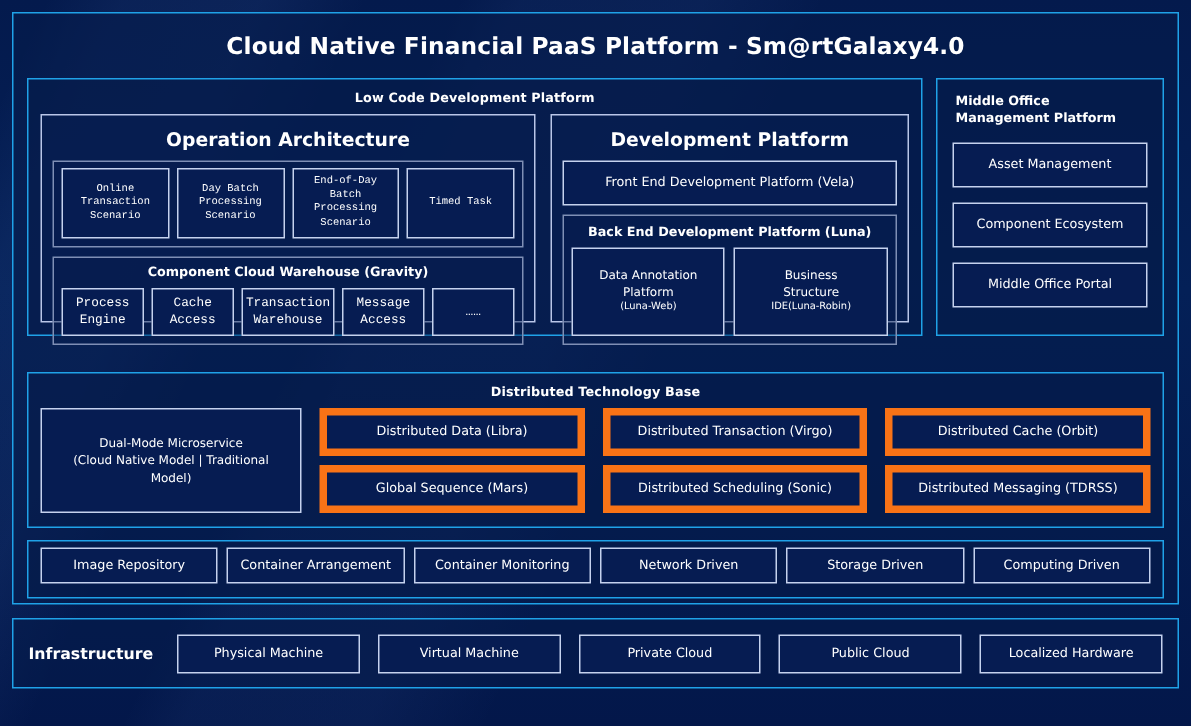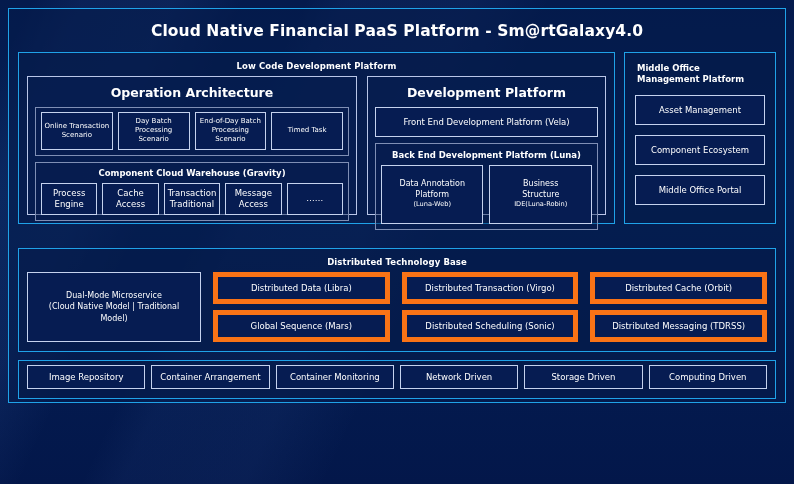--- a/index.html
+++ b/index.html
@@ -138,20 +138,21 @@
     text-align: center;
     font-size: 8.5px;
     font-weight: bold;
     color: #ffffff;
     padding: 1px 0 5px 0;
   }
 
   .chip-row {
     display: flex;
     gap: 5px;
+    font-family: Liberation Mono, monospace;
   }
 
   
   .chip {
     flex: 1 1 0;
     border: 1px solid #c5d2ee;
     background: #061c52;
     color: #ffffff;
     font-size: 7px;
     line-height: 1.32;
@@ -359,21 +360,21 @@
             </div>
 
             <div class="subgroup">
               <div class="subgroup-title">Component Cloud Warehouse (Gravity)</div>
               <div class="chip-row">
                 <div class="chip medium">Process
 Engine</div>
                 <div class="chip medium">Cache
 Access</div>
                 <div class="chip medium">Transaction
-Traditional</div>
+Warehouse</div>
                 <div class="chip medium">Message
 Access</div>
                 <div class="chip medium">……</div>
               </div>
             </div>
           </div>
 
           <div class="section development">
             <div class="section-title">Development Platform</div>
 
@@ -430,14 +431,24 @@
         <div class="cp-cell">Container Arrangement</div>
         <div class="cp-cell">Container Monitoring</div>
         <div class="cp-cell">Network Driven</div>
         <div class="cp-cell">Storage Driven</div>
         <div class="cp-cell">Computing Driven</div>
       </div>
     </div>
 
   </div>
 
+  <div class="frame infrastructure">
+    <div class="infra-label">Infrastructure</div>
+    <div class="infra-items">
+      <div class="infra-cell">Physical Machine</div>
+      <div class="infra-cell">Virtual Machine</div>
+      <div class="infra-cell">Private Cloud</div>
+      <div class="infra-cell">Public Cloud</div>
+      <div class="infra-cell">Localized Hardware</div>
+    </div>
+  </div>
 
 </div>
 
 </body></html>

